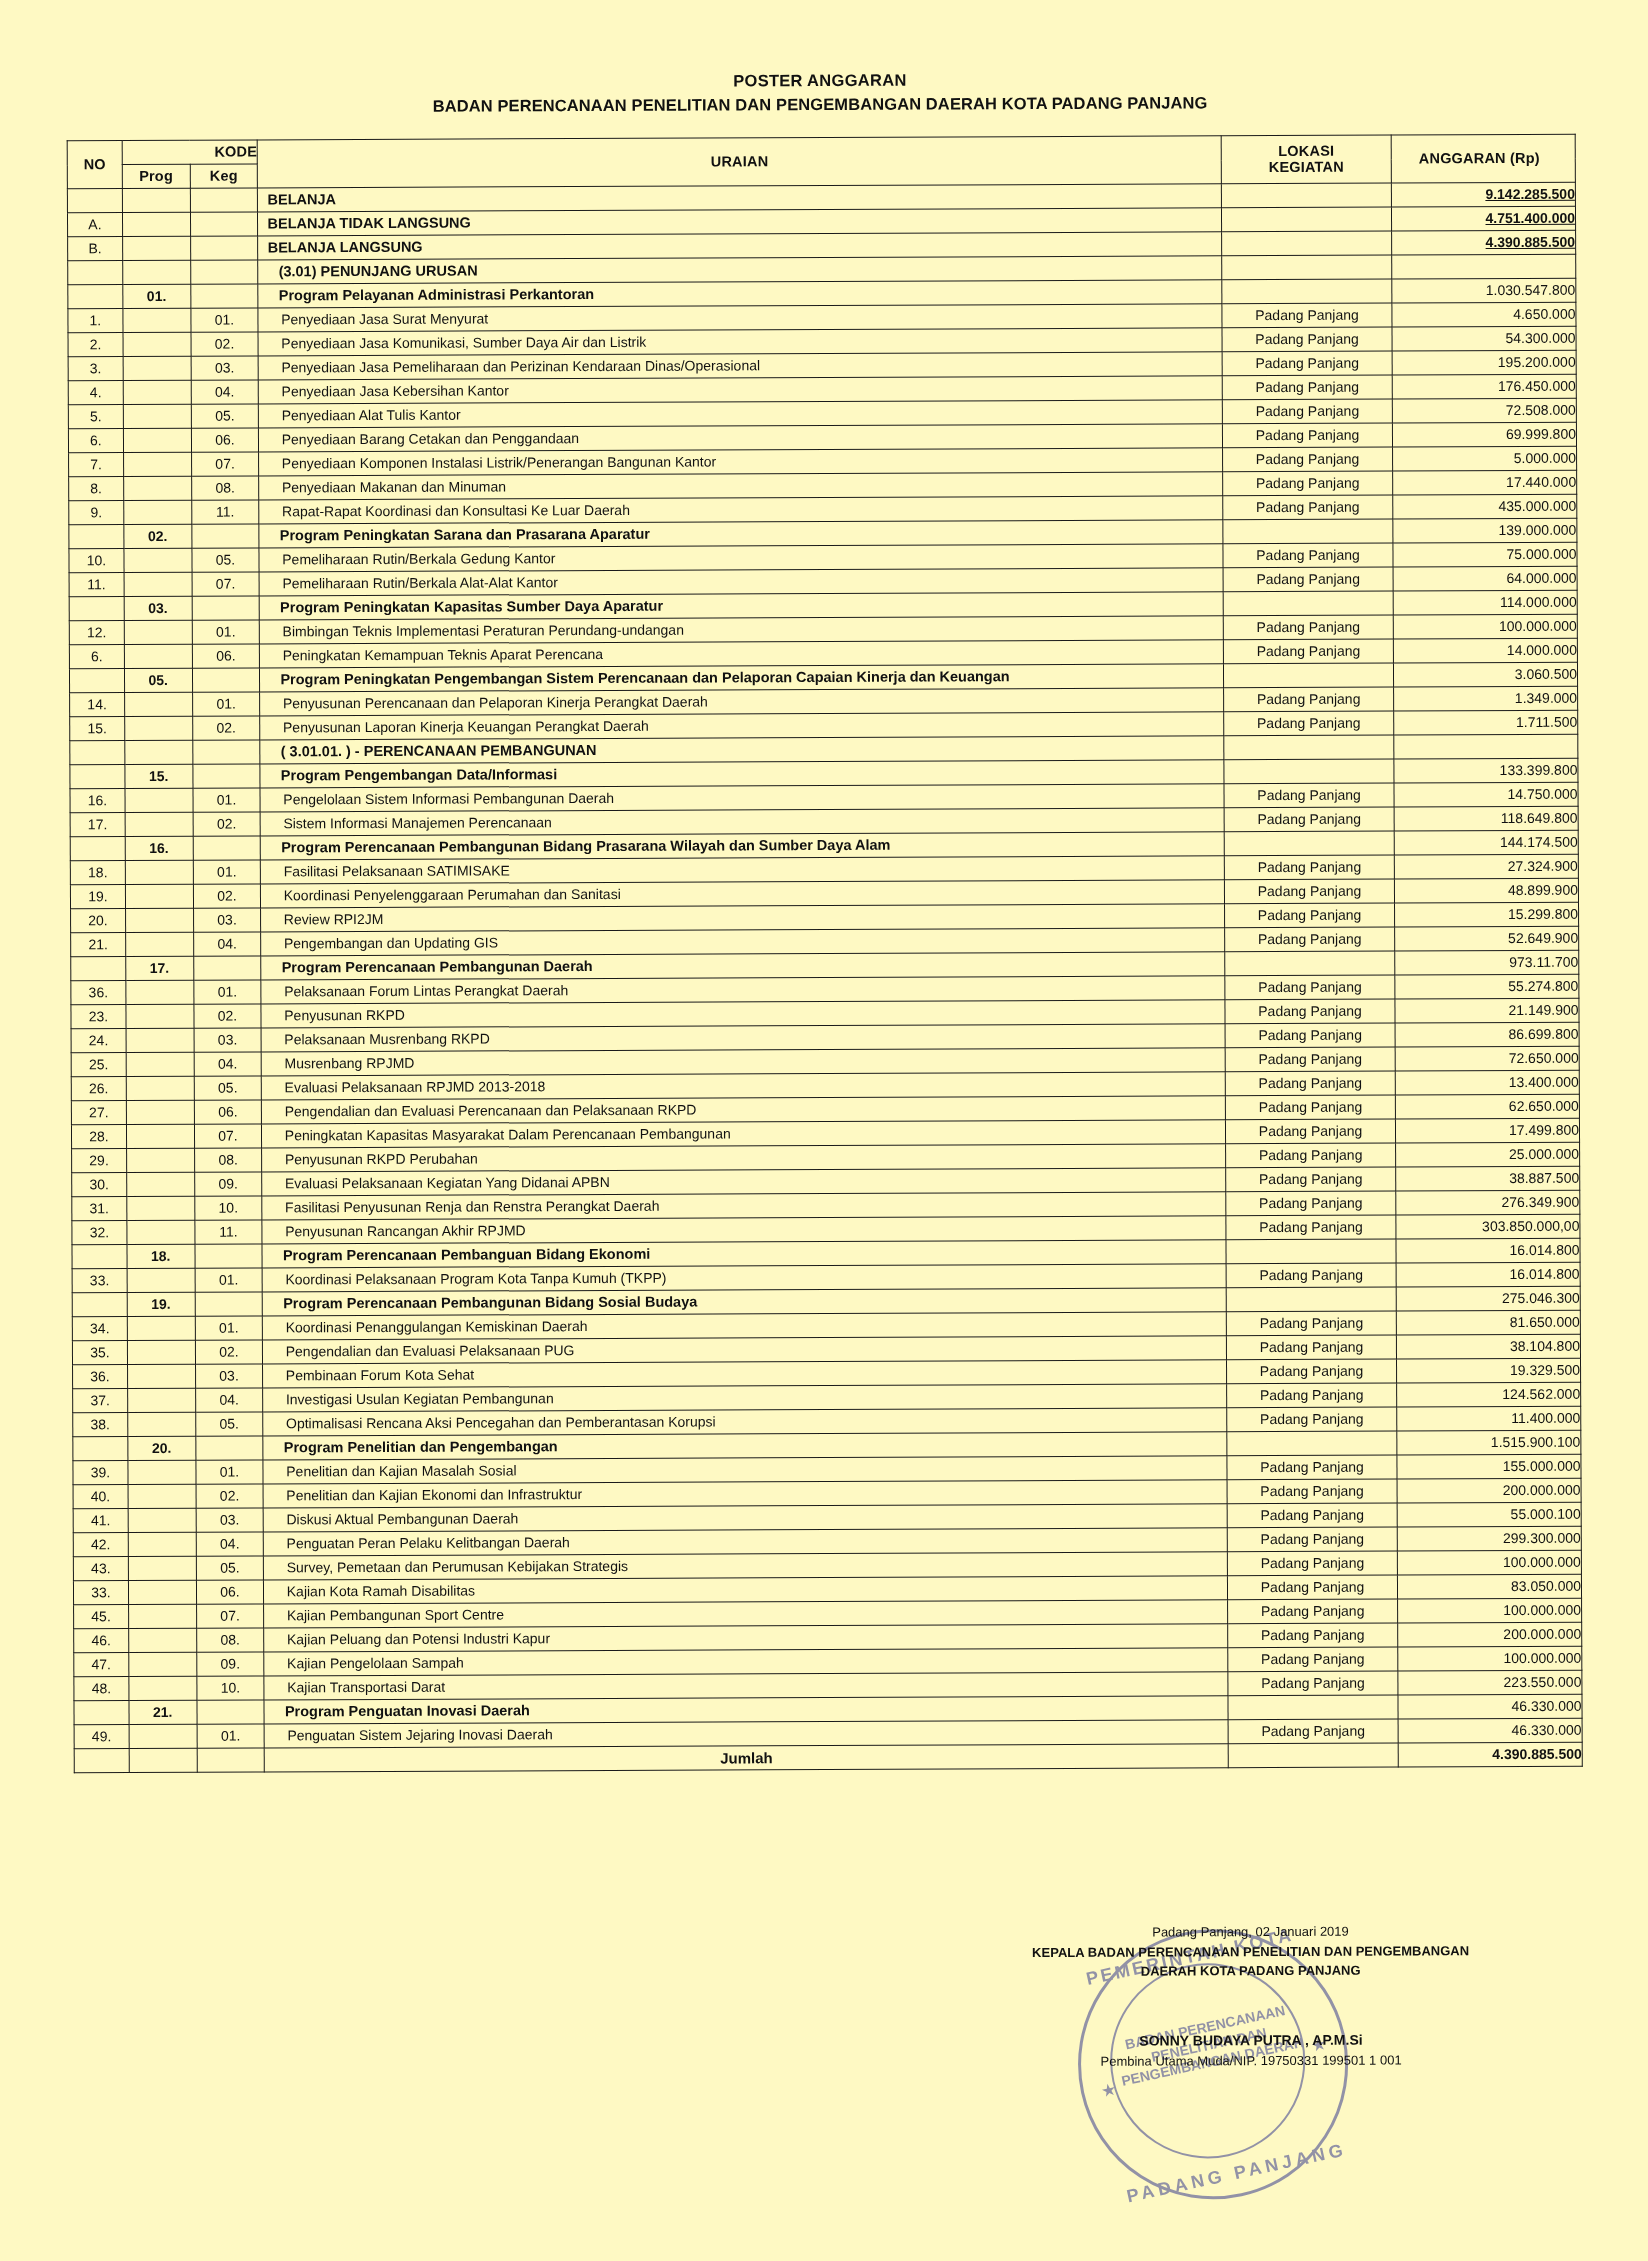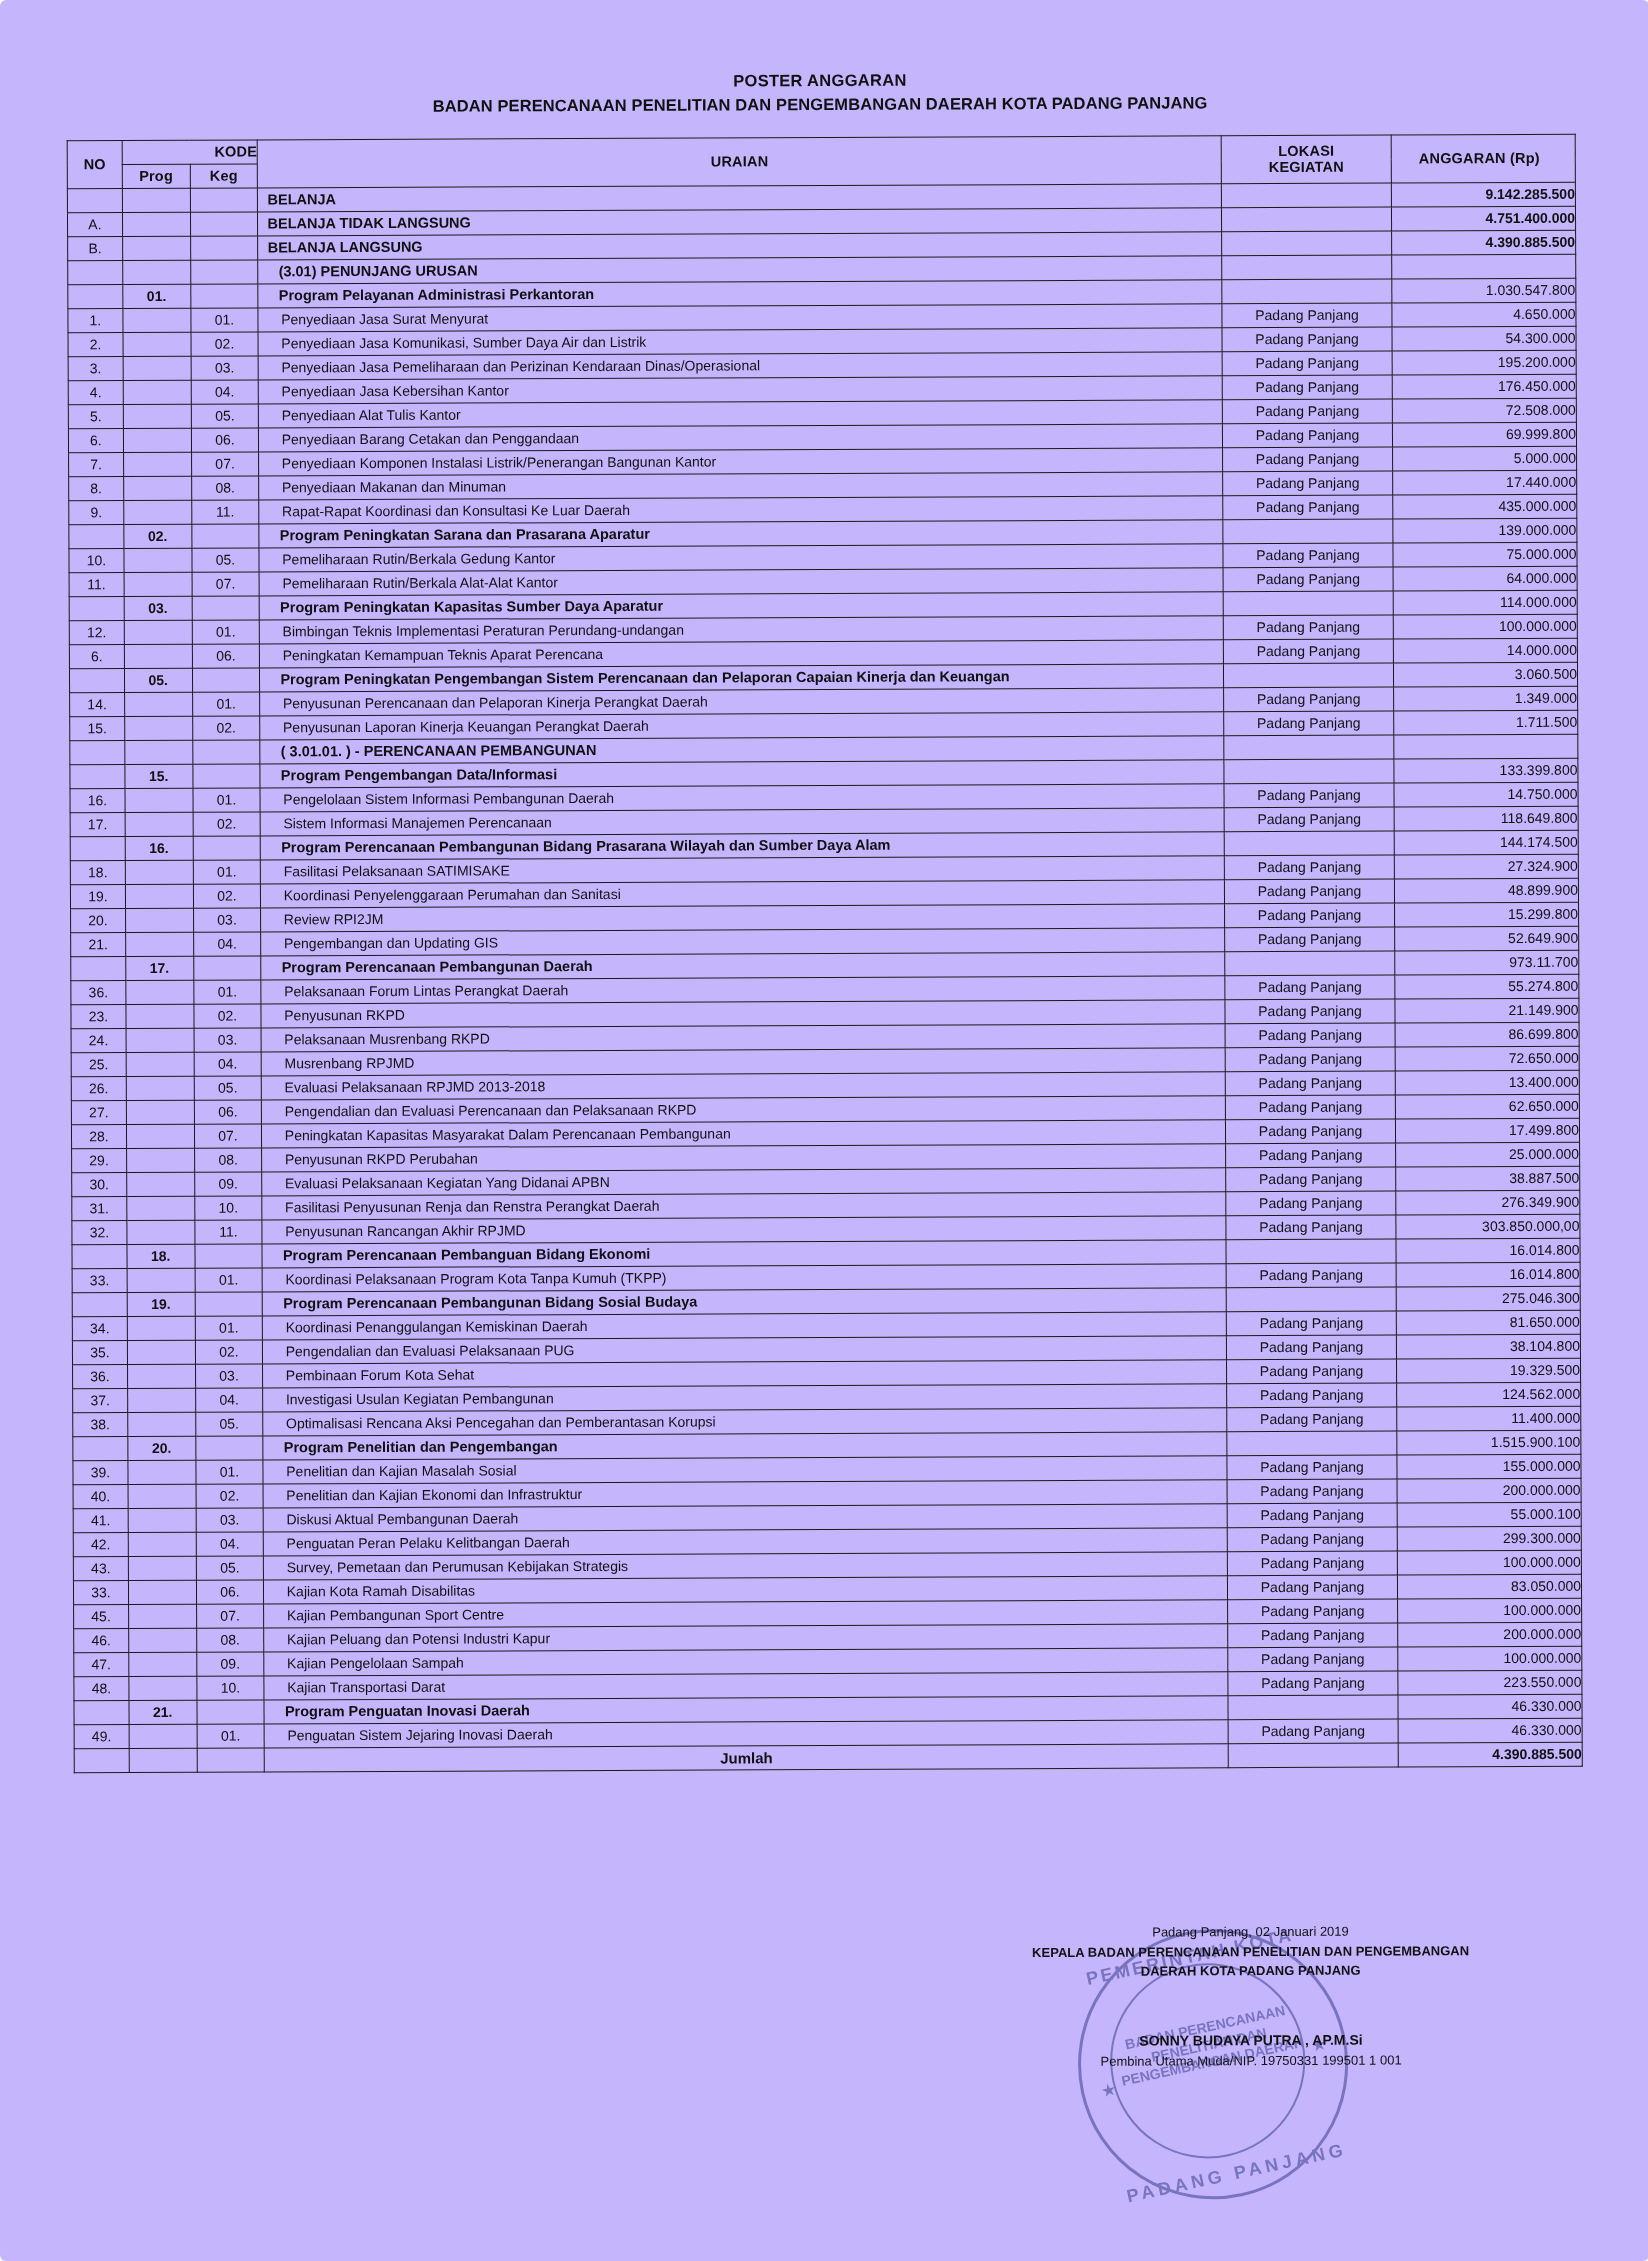--- a/index.html
+++ b/index.html
@@ -11,22 +11,21 @@
     width: 1649px;
     height: 2261px;
     font-family: "Liberation Sans", sans-serif;
     color: #111;
     position: relative;
     overflow: hidden;
   }
   .page {
     position: absolute;
     inset: 0;
-    background: #c4b5fd;
-    border-radius: 6px;
+    background: #fef9c3;
   }
   
   .sheet {
     position: absolute;
     left: 0; top: 0;
     width: 1649px; height: 2261px;
     transform: rotate(-0.25deg);
     transform-origin: 50% 50%;
   }
   .title-block {
@@ -71,21 +70,21 @@
   .c-no     { width: 51px;  text-align: center; }
   .c-prog   { width: 63px;  text-align: center; }
   .c-keg    { width: 63px;  text-align: center; }
   .c-ur     { width: 896px; text-align: left; padding-left: 9.2px; }
   .c-lok    { width: 158px; text-align: center; }
   .c-ang    { width: 171px; text-align: right; padding-right: 10.5px; }
 
   .hdr-kode-top { height: 21px; text-align: right; }
 
   tr.lvl-belanja td.c-ur { font-weight: bold; font-size: 14.5px; padding-left: 9.2px; }
-  tr.lvl-belanja td.c-ang { font-weight: bold; }
+  tr.lvl-belanja td.c-ang { font-weight: bold; text-decoration: underline; }
   tr.lvl-urusan td.c-ur { font-weight: bold; font-size: 14.5px; padding-left: 20px; }
   tr.lvl-program td.c-ur { font-weight: bold; font-size: 14.5px; padding-left: 20px; }
   tr.lvl-program td.c-ang { font-weight: normal; }
   tr.lvl-item td.c-ur { font-weight: normal; font-size: 14px; padding-left: 22.4px; }
   tr.lvl-total td.c-ur { font-weight: bold; text-align: center; font-size: 15px; }
   tr.lvl-total td.c-ang { font-weight: bold; }
 
   td.c-prog, td.c-keg, td.c-no { font-size: 14px; }
   tr.lvl-program td.c-prog, tr.lvl-program td.c-keg { font-weight: bold; }
 

